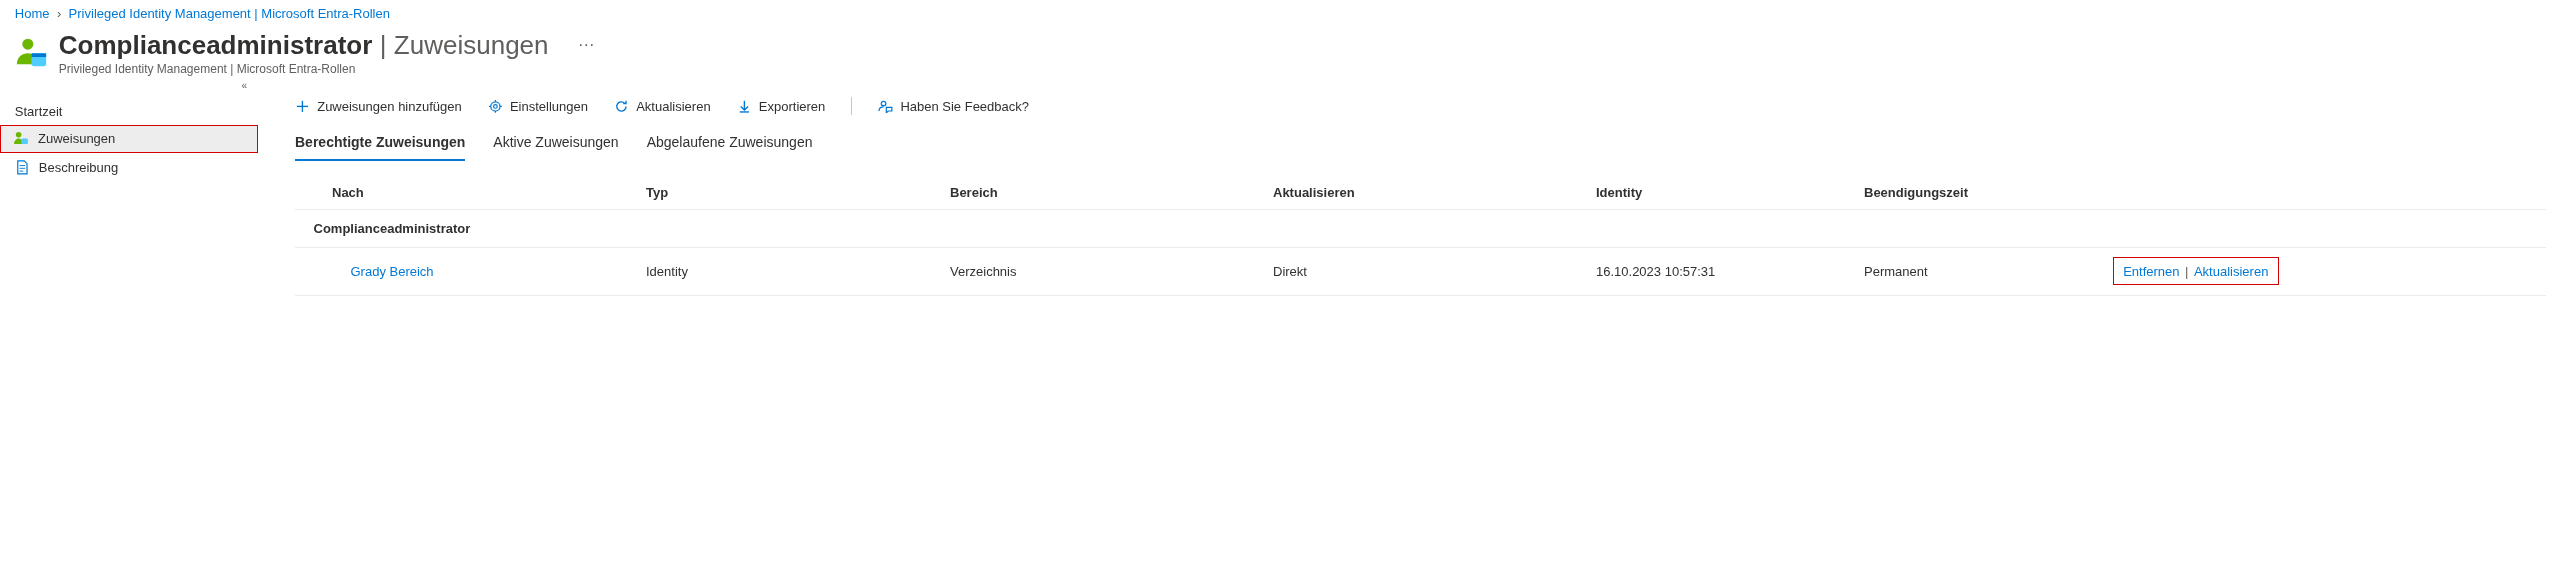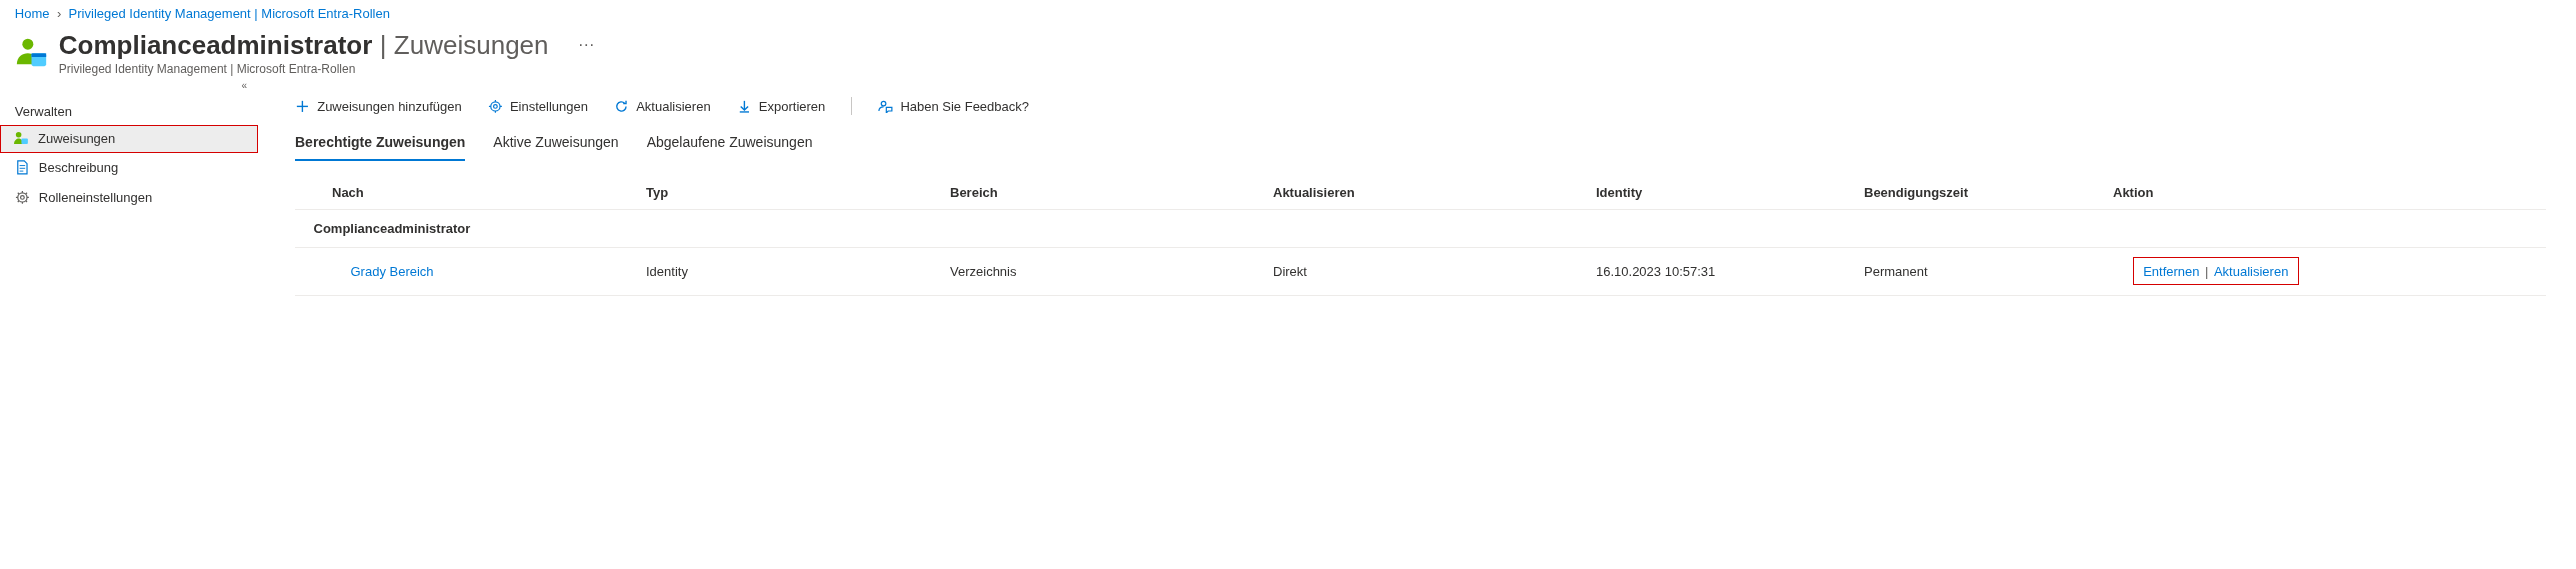--- a/index.html
+++ b/index.html
@@ -225,21 +225,20 @@
     .link-cell {
       color: #0078d4;
     }
     .actions-cell {
       display: flex;
       align-items: center;
       gap: 5.5px;
       border: 1.8px solid #d50000;
       padding: 5.5px 9.2px;
       width: fit-content;
-      margin-left: 20px;
     }
     .action-link {
       color: #0078d4;
       cursor: pointer;
     }
     .action-sep {
       color: #605e5c;
     }
   </style>
 </head>
@@ -268,21 +267,21 @@
       <span class="more-dots">···</span>
     </div>
     <span class="subtitle">Privileged Identity Management | Microsoft Entra-Rollen</span>
   </div>
 </div>
 
 <div class="body-row">
 
   <div class="sidebar">
     <span class="collapse-chevron">«</span>
-    <div class="section-label">Verwalten</div>
+    <div class="section-label">Startzeit</div>
 
     <div class="nav-item selected">
       <span class="nav-icon">
         <svg viewBox="0 0 16 16">
           <circle cx="5" cy="4" r="3" fill="#6bb700"></circle>
           <path d="M0 14c0-4 3-6 5-6s5 2 5 6z" fill="#6bb700"></path>
           <rect x="8" y="8" width="7" height="6" rx="1" fill="#50ccff"></rect>
         </svg>
       </span>
       <span>Zuweisungen</span>
@@ -293,39 +292,20 @@
         <svg viewBox="0 0 16 16">
           <path d="M3 1h7l3 3v11H3z" fill="none" stroke="#0078d4" stroke-width="1.3"></path>
           <line x1="5" y1="6" x2="11" y2="6" stroke="#0078d4" stroke-width="1"></line>
           <line x1="5" y1="9" x2="11" y2="9" stroke="#0078d4" stroke-width="1"></line>
           <line x1="5" y1="12" x2="9" y2="12" stroke="#0078d4" stroke-width="1"></line>
         </svg>
       </span>
       <span>Beschreibung</span>
     </div>
 
-    <div class="nav-item">
-      <span class="nav-icon">
-        <svg viewBox="0 0 16 16">
-          <circle cx="8" cy="8" r="5" fill="none" stroke="#605e5c" stroke-width="1.3"></circle>
-          <circle cx="8" cy="8" r="2" fill="none" stroke="#605e5c" stroke-width="1.3"></circle>
-          <g stroke="#605e5c" stroke-width="1.3">
-            <line x1="8" y1="1" x2="8" y2="3"></line>
-              <line x1="8" y1="13" x2="8" y2="15"></line>
-            <line x1="1" y1="8" x2="3" y2="8"></line>
-              <line x1="13" y1="8" x2="15" y2="8"></line>
-            <line x1="3" y1="3" x2="4.5" y2="4.5"></line>
-              <line x1="11.5" y1="11.5" x2="13" y2="13"></line>
-            <line x1="3" y1="13" x2="4.5" y2="11.5"></line>
-              <line x1="11.5" y1="4.5" x2="13" y2="3"></line>
-          </g>
-        </svg>
-      </span>
-      <span>Rolleneinstellungen</span>
-    </div>
   </div>
 
   <div class="content">
 
     <div class="toolbar">
       <div class="tool-btn">
         <svg class="tool-icon" viewBox="0 0 16 16">
             <line x1="8" y1="2" x2="8" y2="14" stroke="currentColor" stroke-width="1.5"></line>
             <line x1="2" y1="8" x2="14" y2="8" stroke="currentColor" stroke-width="1.5"></line>
           </svg>
@@ -379,21 +359,20 @@
 
     <div class="table">
       <div class="table-header">
         <div class="th-spacer"></div>
         <div>Nach</div>
         <div>Typ</div>
         <div>Bereich</div>
         <div>Aktualisieren</div>
         <div>Identity</div>
         <div>Beendigungszeit</div>
-        <div>Aktion</div>
       </div>
 
       <div class="group-header">Complianceadministrator</div>
 
       <div class="table-row">
         <div class="th-spacer"></div>
         <div class="row-indent"><a href="#" class="link-cell">Grady Bereich</a></div>
         <div>Identity</div>
         <div>Verzeichnis</div>
         <div>Direkt</div>

